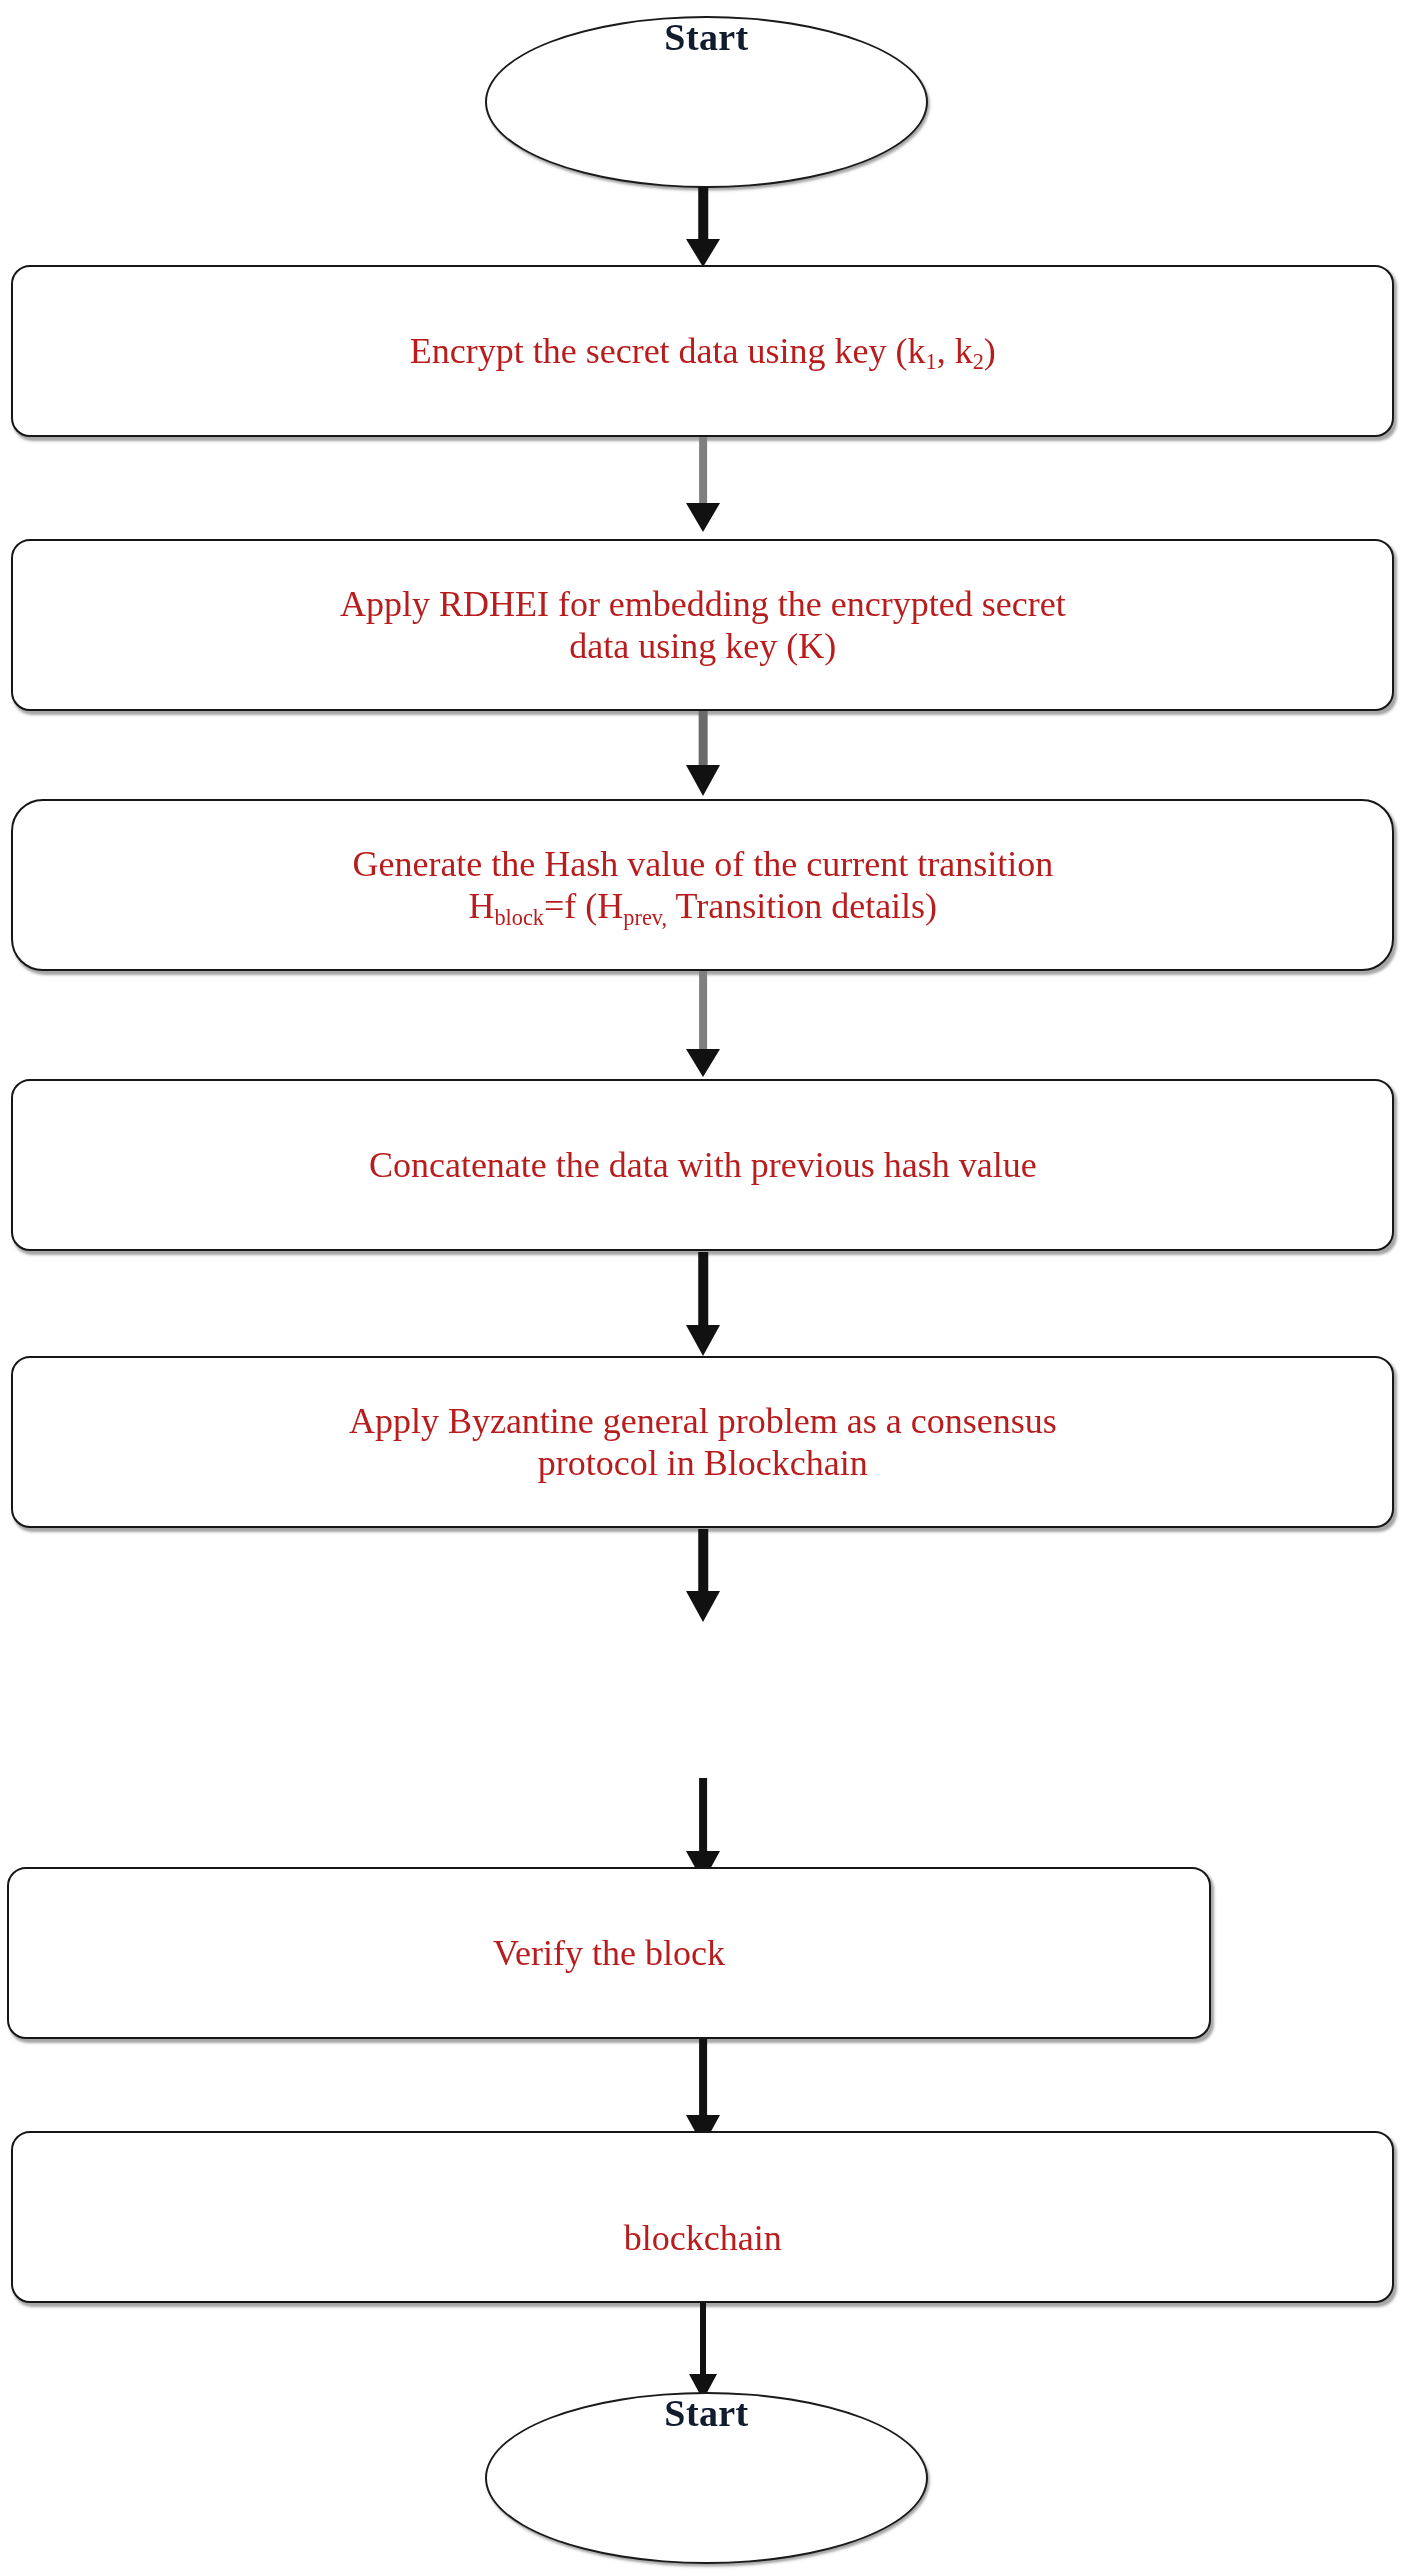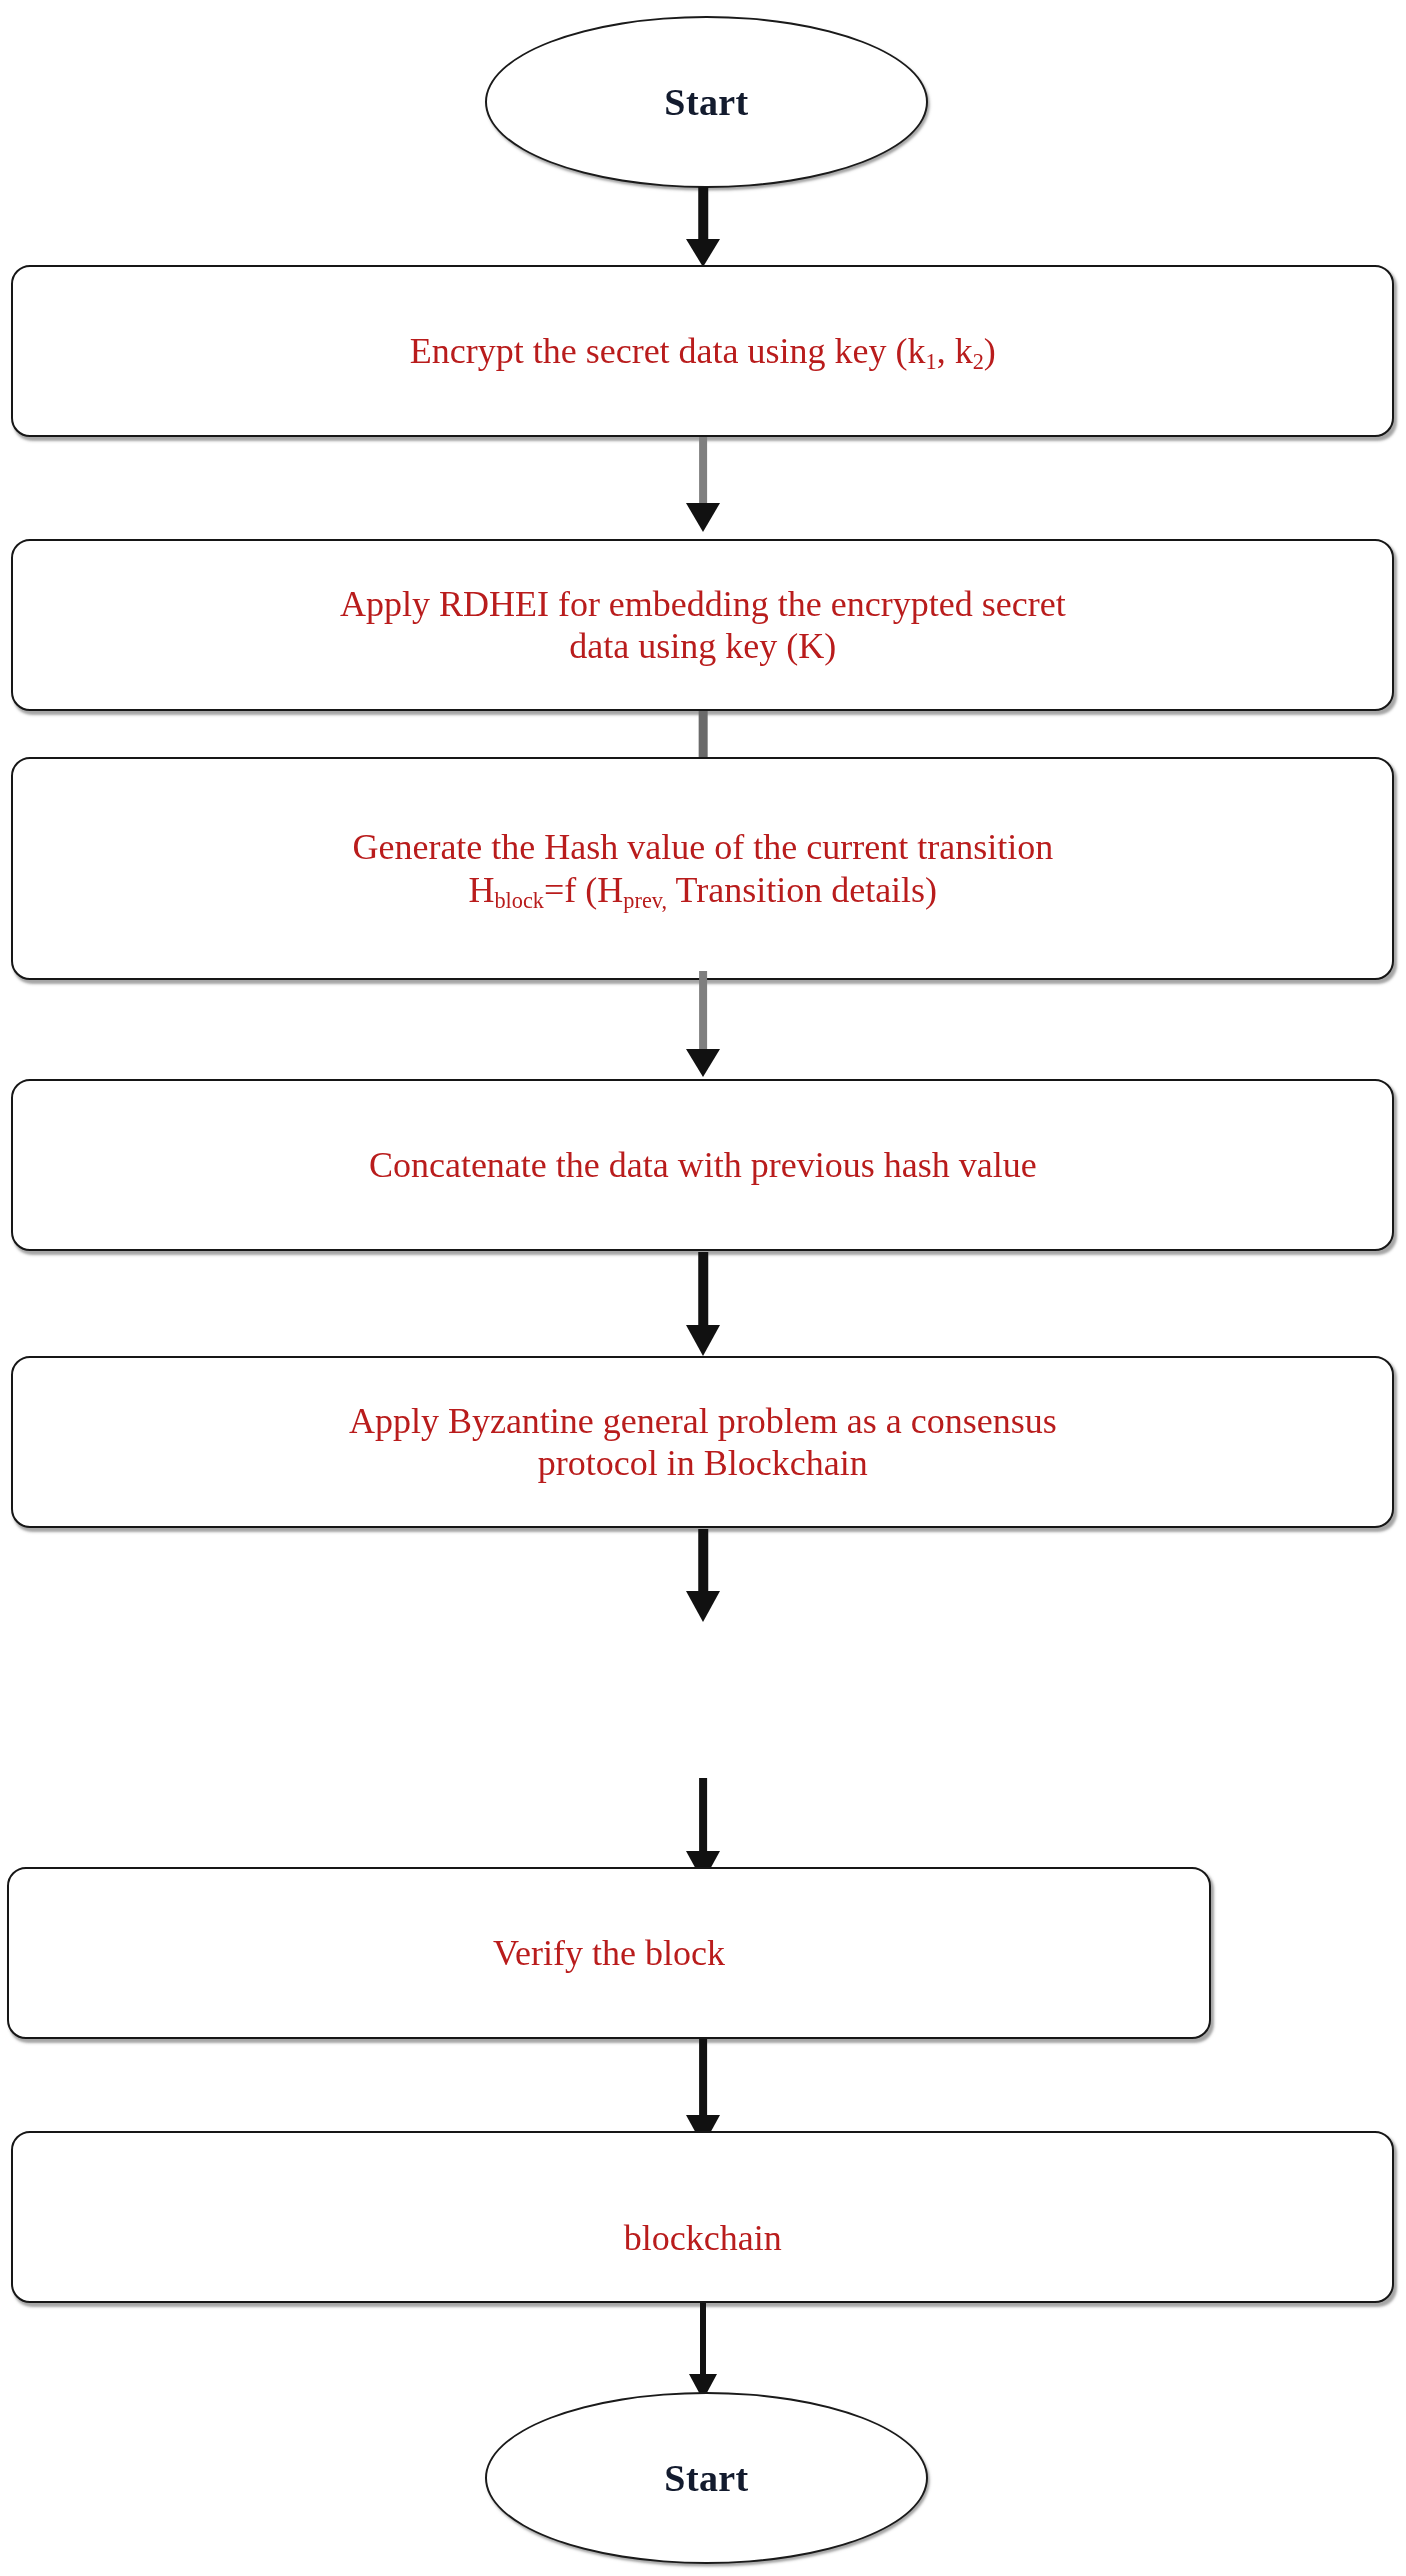--- a/index.html
+++ b/index.html
@@ -24,21 +24,20 @@
   }
 
   
   .terminator {
     position: absolute;
     box-sizing: border-box;
     border: 2.6px solid #1a1a1a;
     border-radius: 50%;
     background: #ffffff;
     display: flex;
-    align-items: center;
     justify-content: center;
     box-shadow: 1.7px 2.6px 2.6px rgba(90,90,90,0.55);
   }
   .terminator .term-label {
     font-weight: bold;
     font-size: 38px;
     color: #131b2e;
     letter-spacing: 0.4px;
     line-height: 1;
   }
@@ -118,21 +117,21 @@
 
   <div class="process" style="left:11.3px; top:539px; width:1383px; height:172px;">
     <span class="proc-label"><span>Apply RDHEI for embedding the encrypted secret</span><br><span>data using key (K)</span></span>
   </div>
 
   <div class="connector" style="left:703px; top:711px;">
     <div class="conn-shaft" style="width:8.7px; height:61px; background:#6a6a6a;"></div>
     <div class="conn-head" style="top:54px; border-top:31px solid #111111;"></div>
   </div>
 
-  <div class="process" style="left:11.3px; top:757px; width:1383px; height:223px;">
+  <div class="process" style="left:11.3px; top:799px; width:1383px; height:172px;border-radius:32px;">
     <span class="proc-label"><span>Generate the Hash value of the current transition</span><br><span>H</span><sub>block</sub><span>=f (H</span><sub>prev,</sub><span> Transition details)</span></span>
   </div>
 
   <div class="connector" style="left:703px; top:971px;">
     <div class="conn-shaft" style="width:7.8px; height:83px; background:#7f7f7f;"></div>
     <div class="conn-head" style="top:78px; border-top:28px solid #111111;"></div>
   </div>
 
   <div class="process" style="left:11.3px; top:1079px; width:1383px; height:172px;justify-content:flex-end;">
     <span class="proc-label">Concatenate the data with previous hash value</span>

